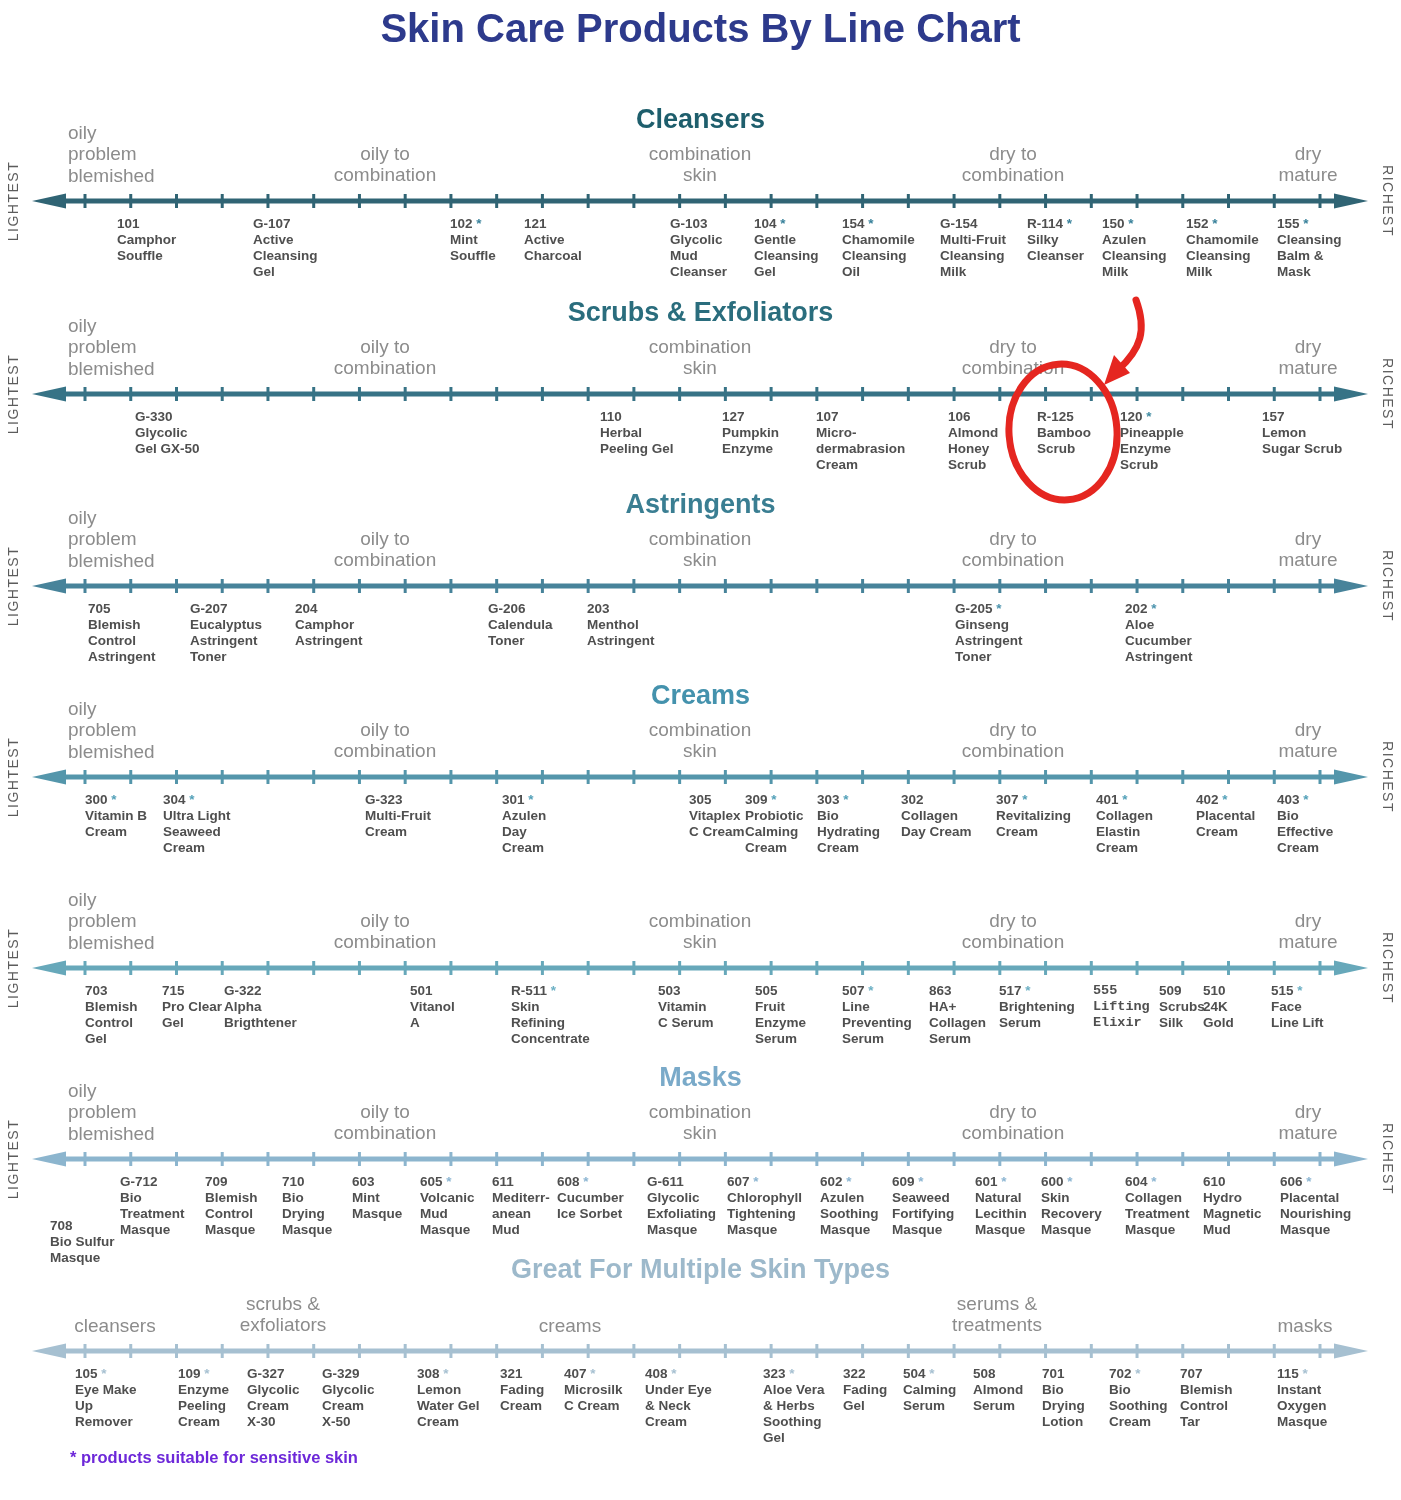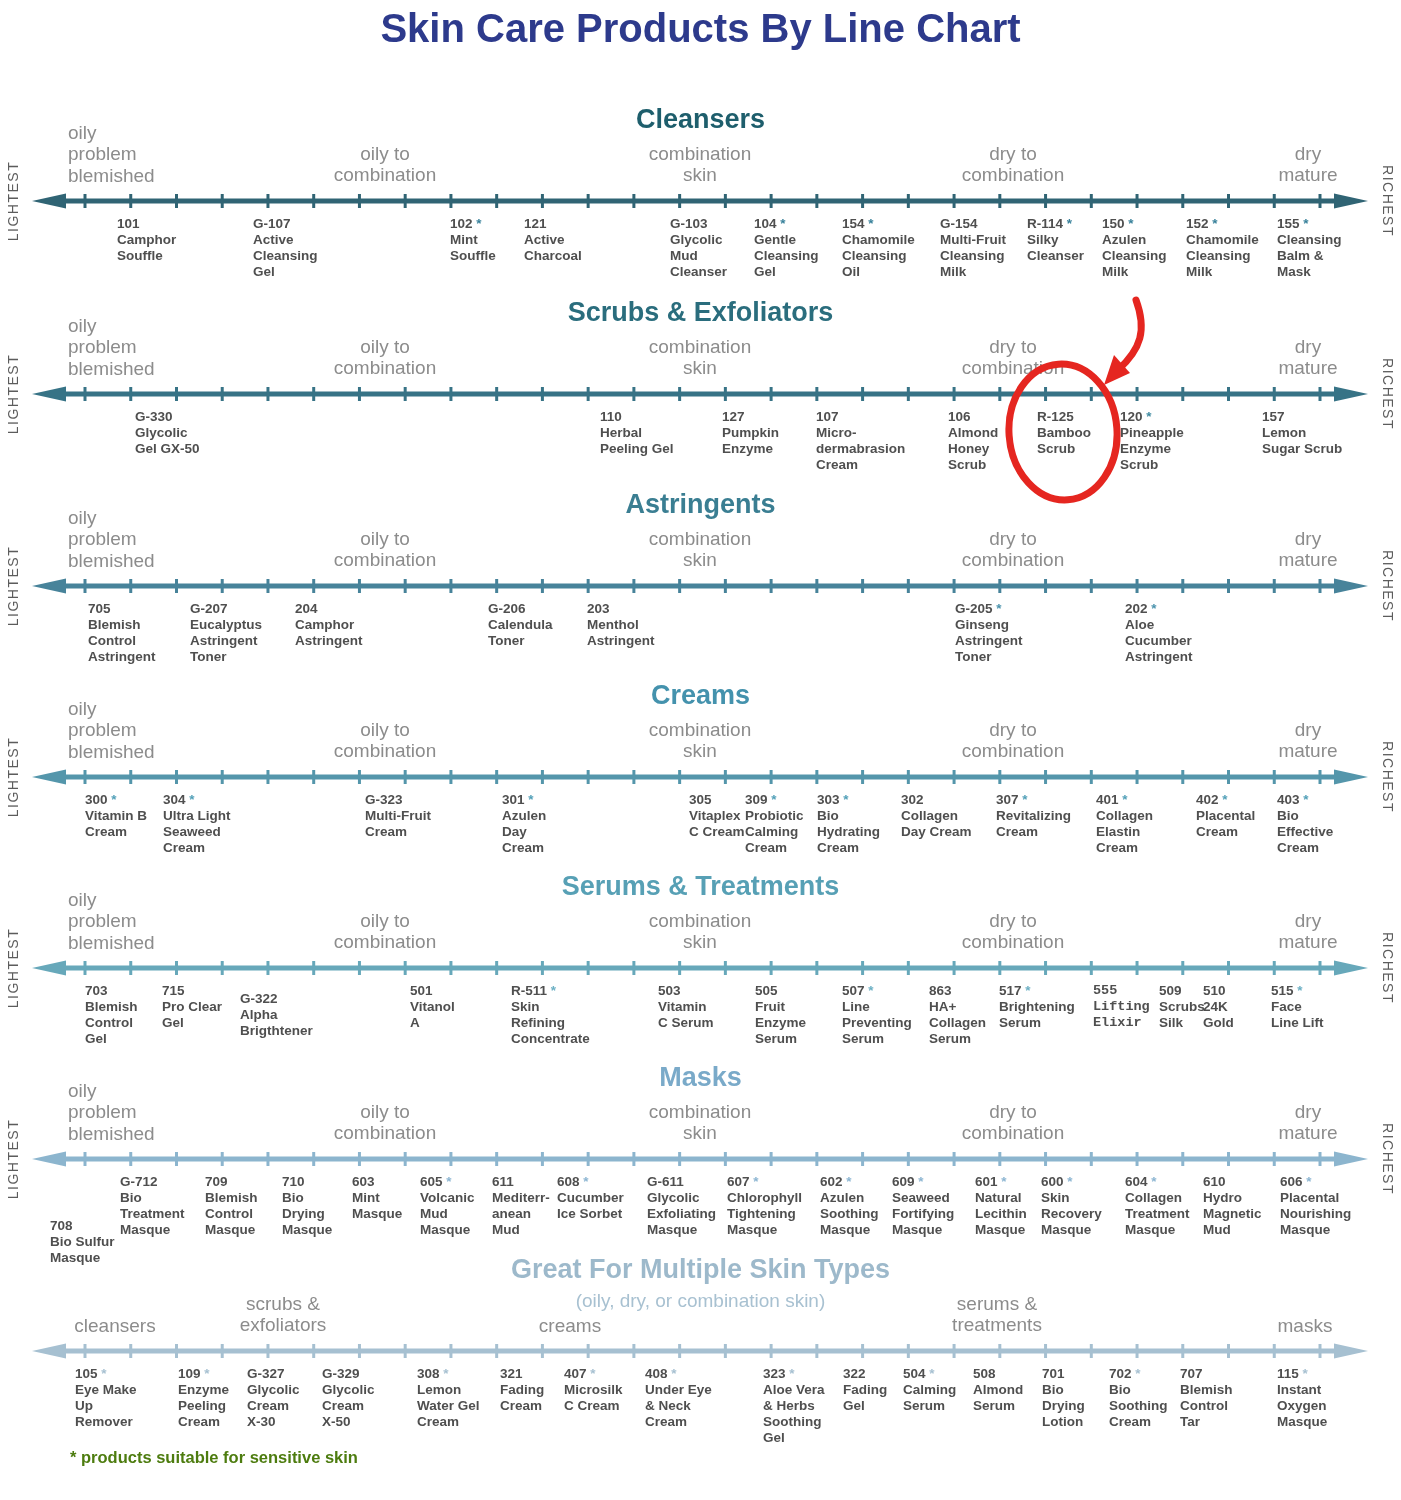--- a/index.html
+++ b/index.html
@@ -479,21 +479,20 @@
         <div class="product" style="left: 1277px;">
           <div class="pcode">403<span class="star" style="color: rgb(82, 160, 184);"> *</span></div>
           <div>Bio</div>
           <div>Effective</div>
           <div>Cream</div>
         </div>
         <div class="side-label side-left">LIGHTEST</div>
         <div class="side-label side-right">RICHEST</div>
       </div>
       <div class="section" style="top: 867px;">
-        <div class="sec-heading" style="color: rgb(87, 160, 181);">Serums &amp; Treatments</div>
         <div class="zone" style="color: rgb(140, 140, 140); left: 68px;">
           <div>oily</div>
           <div>problem</div>
           <div>blemished</div>
         </div>
         <div class="zone centered" style="color: rgb(140, 140, 140); left: 385px;">
           <div>oily to</div>
           <div>combination</div>
         </div>
         <div class="zone centered" style="color: rgb(140, 140, 140); left: 700px;">
@@ -545,21 +544,21 @@
           <div class="pcode">703</div>
           <div>Blemish</div>
           <div>Control</div>
           <div>Gel</div>
         </div>
         <div class="product" style="left: 162px;">
           <div class="pcode">715</div>
           <div>Pro Clear</div>
           <div>Gel</div>
         </div>
-        <div class="product" style="left: 240px; margin-top: 8px;">
+        <div class="product" style="left: 224px;">
           <div class="pcode">G-322</div>
           <div>Alpha</div>
           <div>Brigthtener</div>
         </div>
         <div class="product" style="left: 410px;">
           <div class="pcode">501</div>
           <div>Vitanol</div>
           <div>A</div>
         </div>
         <div class="product" style="left: 511px;">
@@ -772,21 +771,20 @@
           <div class="pcode">606<span class="star" style="color: rgb(140, 181, 210);"> *</span></div>
           <div>Placental</div>
           <div>Nourishing</div>
           <div>Masque</div>
         </div>
         <div class="side-label side-left">LIGHTEST</div>
         <div class="side-label side-right">RICHEST</div>
       </div>
       <div class="section" style="top: 1250px;">
         <div class="sec-heading" style="color: rgb(157, 185, 203);">Great For Multiple Skin Types</div>
-        <div class="sec-subtitle" style="color: rgb(168, 193, 209);">(oily, dry, or combination skin)</div>
         <div class="zone centered" style="color: rgb(140, 140, 140); left: 115px;">
           <div>cleansers</div>
         </div>
         <div class="zone centered" style="color: rgb(140, 140, 140); left: 283px;">
           <div>scrubs &amp;</div>
           <div>exfoliators</div>
         </div>
         <div class="zone centered" style="color: rgb(140, 140, 140); left: 570px;">
           <div>creams</div>
         </div>
@@ -922,14 +920,14 @@
           <div>Oxygen</div>
           <div>Masque</div>
         </div>
       </div>
     </div>
   <svg id="annotation-overlay" viewBox="0 0 1401 1500" xmlns="http://www.w3.org/2000/svg">
     <ellipse cx="1063" cy="432" rx="54" ry="68" fill="none" stroke="#e52620" stroke-width="7" transform="rotate(-4 1063 432)"></ellipse>
     <path d="M 1136 300 C 1147 330 1141 349 1118 370" fill="none" stroke="#e52620" stroke-width="7" stroke-linecap="round"></path>
     <polygon points="1104,385 1130,373 1114,355" fill="#e52620"></polygon>
   </svg>
-  <div class="footnote" style="color: #4d7c0f;">* products suitable for sensitive skin</div>
+  <div class="footnote" style="color: #6d28d9;">* products suitable for sensitive skin</div>
 </div>
 
 </body></html>

